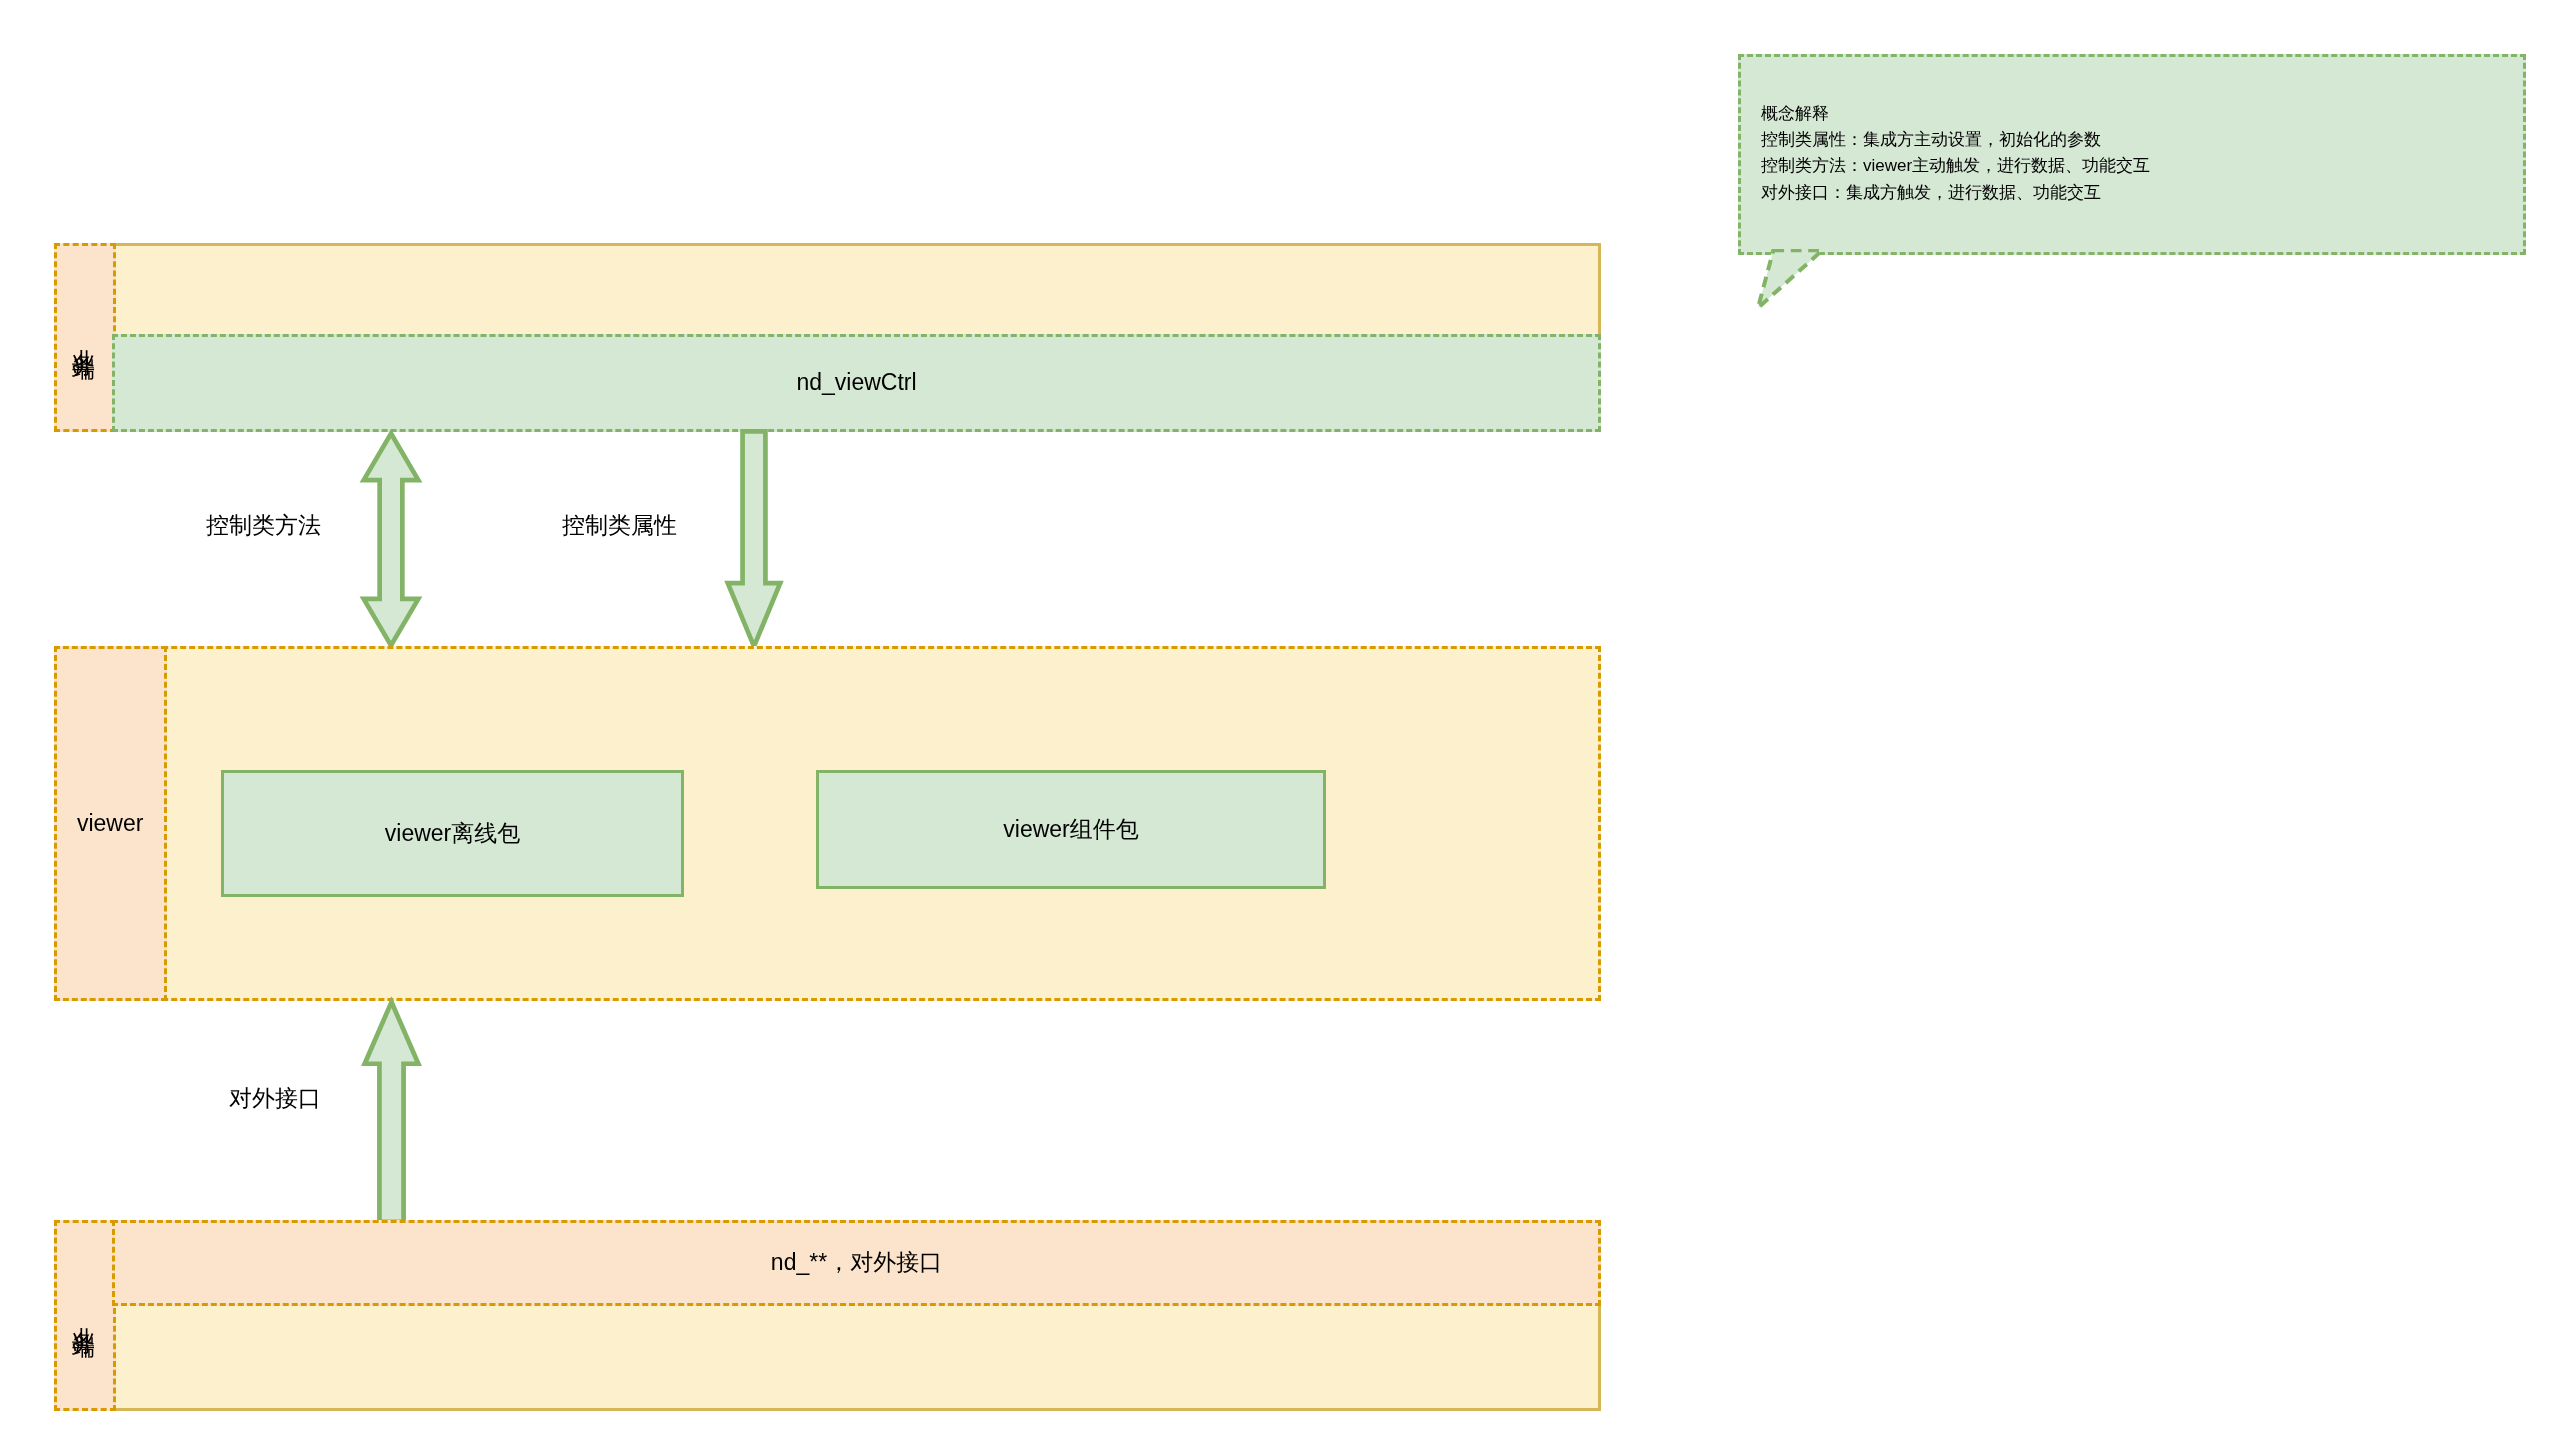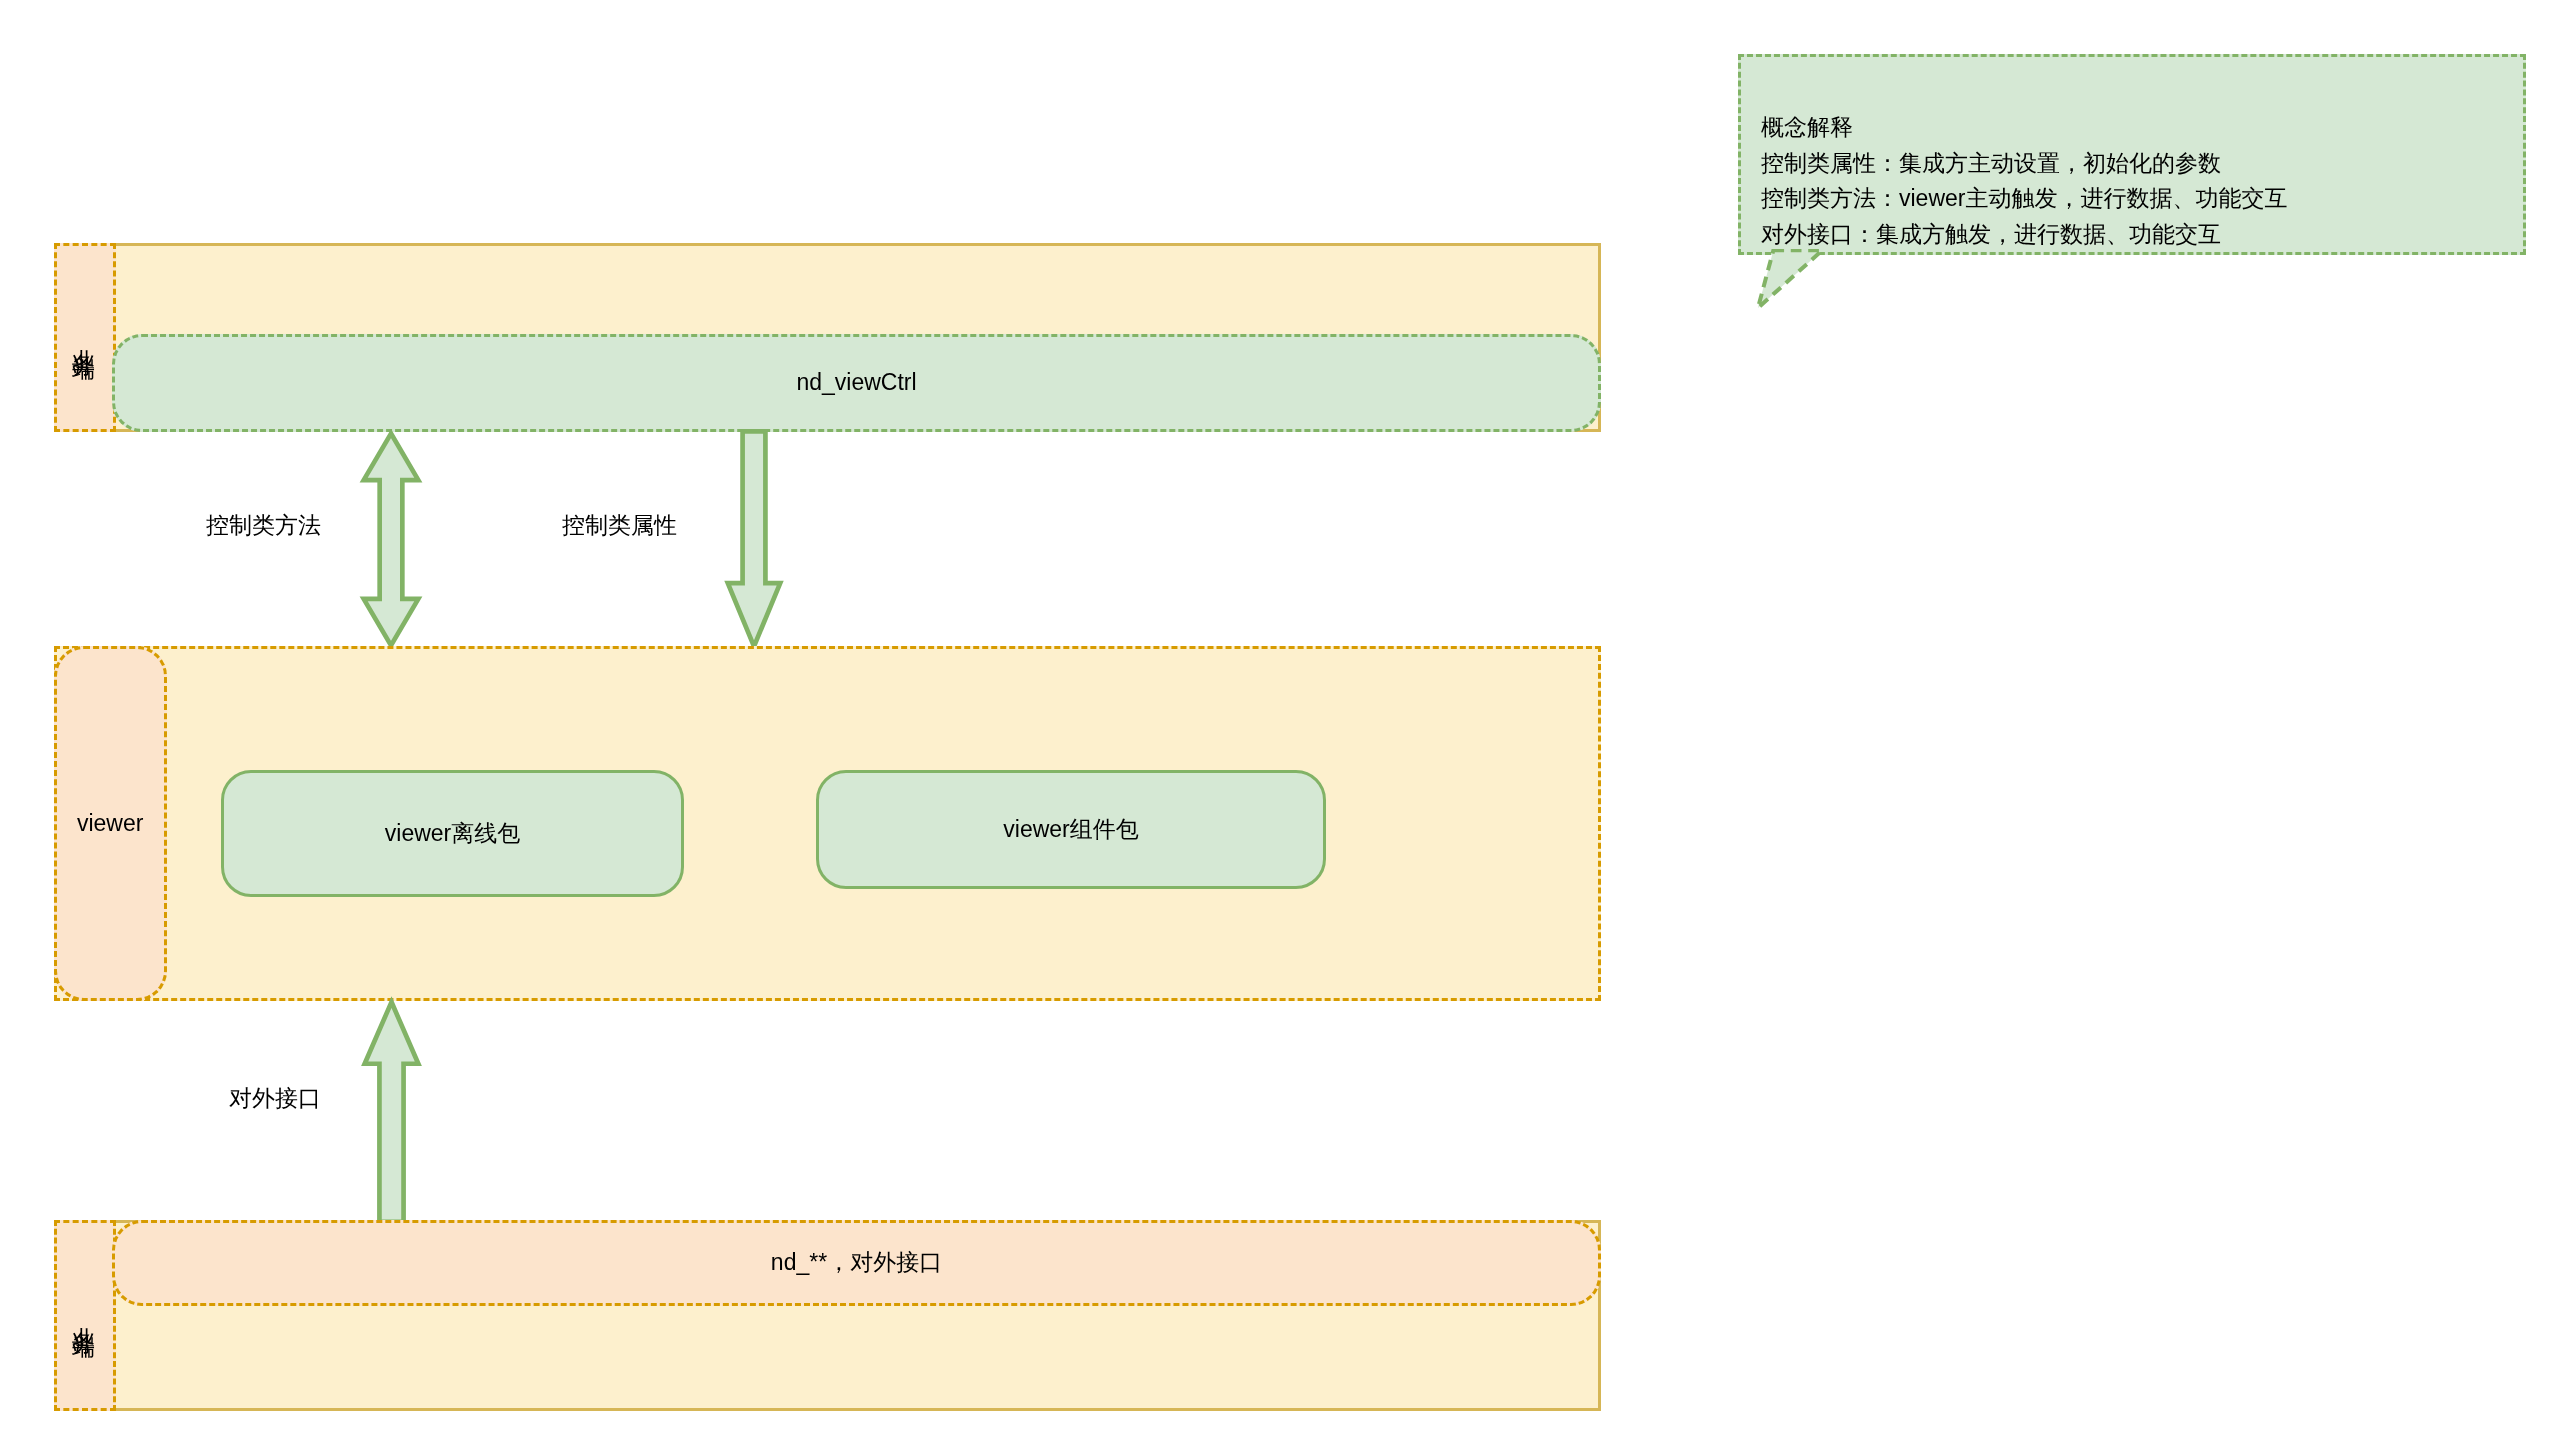--- a/index.html
+++ b/index.html
@@ -18,40 +18,39 @@
   .solid-yellow-border{border:3.4px solid #D6B656;}
   .dashed-orange-border{border:3.4px dashed #D79B00;}
   .dashed-green-border{border:3.4px dashed #82B366;}
   .solid-green-border{border:3.4px solid #82B366;}
 
   
   .lbl{
     display:flex;align-items:center;justify-content:center;
     text-align:center;line-height:1.35;
     font-size:23px;
-    border-radius:30px;
   }
   .lbl-vert{
     writing-mode:vertical-rl;
     text-orientation:upright;
     letter-spacing:4px;
     font-size:23px;
     display:flex;align-items:center;justify-content:center;
   }
   .arrow-label{
     font-size:23px;white-space:nowrap;
     display:flex;align-items:flex-start;justify-content:flex-end;
   }
 
   
   .callout{
     background:#D5E8D4;
     border:3.4px dashed #82B366;
     padding:17.4px 20px;
-    font-size:23px;
+    font-size:17px;
     line-height:1.55;
     white-space:pre-line;
   }
   .callout-tail{pointer-events:none;}
 
   .arrow-svg{overflow:visible;}
 </style>
 </head>
 <body>
 

